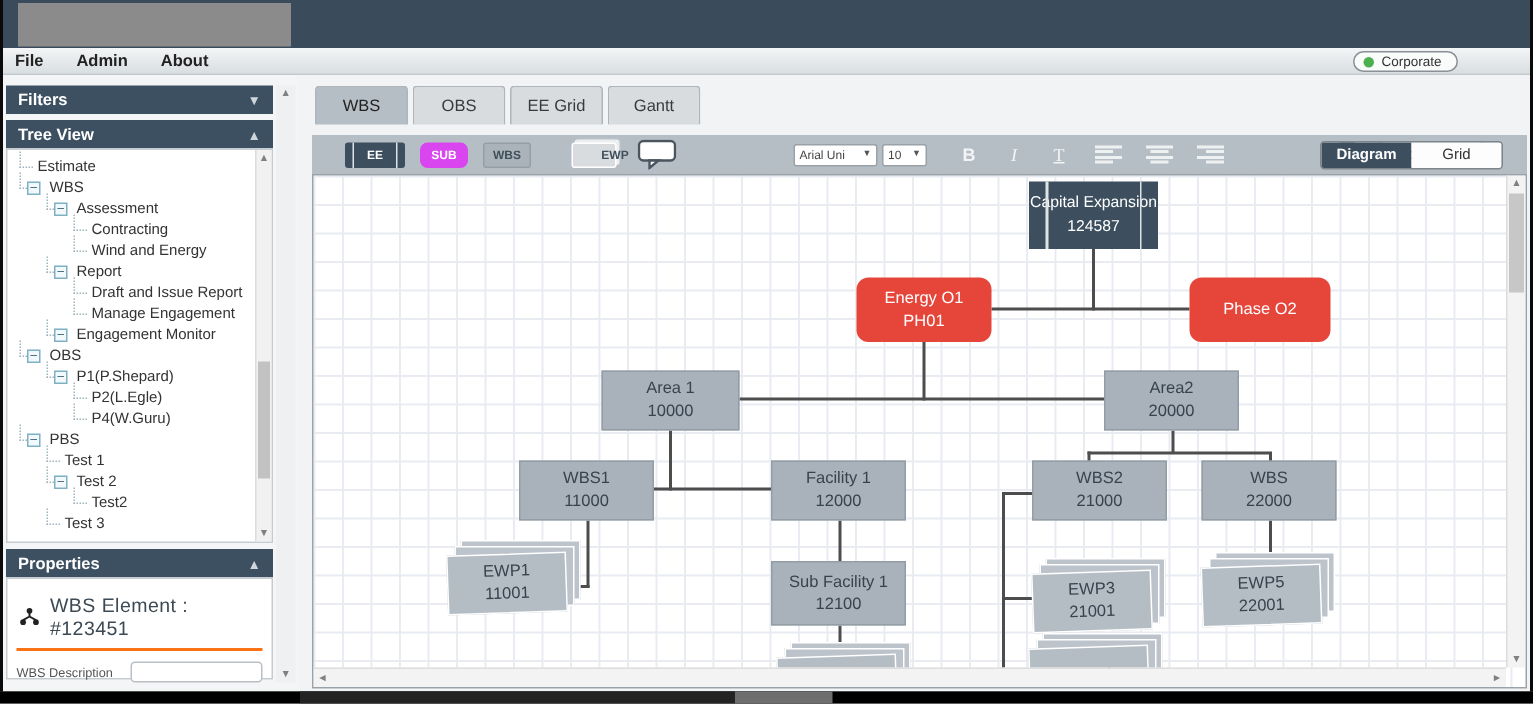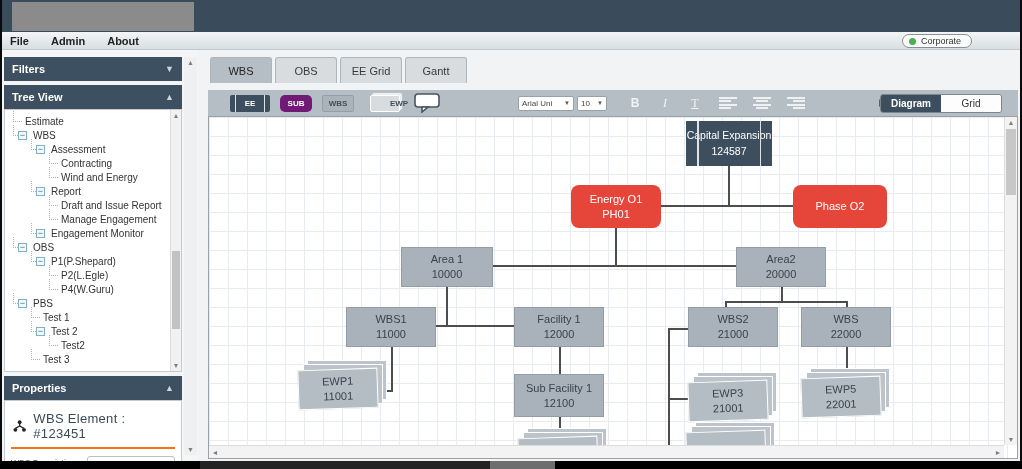--- a/index.html
+++ b/index.html
@@ -18,21 +18,21 @@
   .menu-item { font-size:11px; font-weight:bold; color:#222; margin-right:22px; cursor:default; }
   .corporate-pill { position:absolute; right:48px; top:2px; height:14px; padding:0 10px 0 6px;
     background:#fafbfb; border:1px solid #8a9096; border-radius:8px; display:flex; align-items:center; gap:5px; }
   .corp-dot { width:7px; height:7px; border-radius:50%; background:#4caf50; }
   .corporate-pill span { font-size:9px; color:#333; }
 
   
   .sidebar { position:absolute; left:0; top:50px; bottom:0; width:196px; background:#f4f5f6; }
   .panel-header { margin:0 0 0 2px; width:178px; height:19px; background:#3d5061; color:#fff;
     font-size:11px; font-weight:bold; display:flex; align-items:center; justify-content:space-between;
-    padding:12px 8px; }
+    padding:0 8px; }
   .chev { font-size:9px; color:#cfd6db; }
   .filters-h { margin-top:7px; }
   .treeview-h { margin-top:4px; }
   .tree-body { margin-left:2px; width:178px; height:263px; background:#fff; border:1px solid #c6cbcf;
     position:relative; overflow:hidden; padding-top:4px; }
   .tree-row { display:flex; align-items:flex-end; height:14px; }
   .lvl0 { padding-left:8px; } .lvl1 { padding-left:26px; } .lvl2 { padding-left:44px; }
   .t-conn { width:9px; height:11px; border-left:1px dotted #9fb4bd; border-bottom:1px dotted #9fb4bd; margin-bottom:6px; }
   .t-exp { width:9px; height:9px; border:1px solid #7fb0c4; background:#f1f9fc; color:#4d6b77;
     font-size:9px; line-height:7px; text-align:center; margin:0 3px 2px -4px; }
@@ -62,23 +62,23 @@
     background:#d8dcdf; font-size:11px; color:#3a3a3a; display:flex; align-items:center; justify-content:center; cursor:default; }
   .tab.active { background:#b6bec5; color:#222; }
 
   .toolbar { position:absolute; left:10px; right:2px; top:40px; height:26px; background:#b6bec5;
     display:flex; align-items:center; }
   .pal-btn { height:17px; font-size:8px; font-weight:bold; display:flex; align-items:center; justify-content:center;
     border-radius:2px; cursor:default; position:relative; }
   .pal-ee { margin-left:22px; width:40px; background:#3d4f5f; color:#fff; }
   .pal-ee::before, .pal-ee::after { content:""; position:absolute; top:0; bottom:0; width:1px; background:#dfe3e6; }
   .pal-ee::before { left:5px; } .pal-ee::after { right:5px; }
-  .pal-sub { margin-left:10px; width:32px; background:#701a75; color:#fff; border-radius:5px; }
+  .pal-sub { margin-left:10px; width:32px; background:#d946ef; color:#fff; border-radius:5px; }
   .pal-wbs { margin-left:10px; width:32px; background:#aab3ba; color:#41505b; border:1px solid #959ea6; }
-  .pal-ewp { margin-left:16px; width:14px; background:#d8dcdf; color:#41505b; border:1px solid #fff;
+  .pal-ewp { margin-left:27px; width:14px; background:#d8dcdf; color:#41505b; border:1px solid #fff;
     box-shadow:2px -2px 0 #eceeef, 3px -3px 0 #bac1c7;padding-left:28px; }
   .bubble { margin-left:14px; }
 
   .font-select { margin-left:78px; width:56px; height:15px; background:#fff; border:1px solid #9aa1a7; border-radius:2px;
     font-size:8px; color:#444; display:flex; align-items:center; justify-content:space-between; padding:0 3px; }
   .size-select { margin-left:3px; width:30px; height:15px; background:#fff; border:1px solid #9aa1a7; border-radius:2px;
     font-size:8px; color:#444; display:flex; align-items:center; justify-content:space-between; padding:0 3px; }
   .dd-arrow { font-size:6px; color:#555; }
   .fmt-btn { margin-left:14px; font-size:12px; color:#f2f4f5; width:16px; text-align:center; cursor:default; }
   .fmt-b { font-weight:bold; margin-left:20px; }

